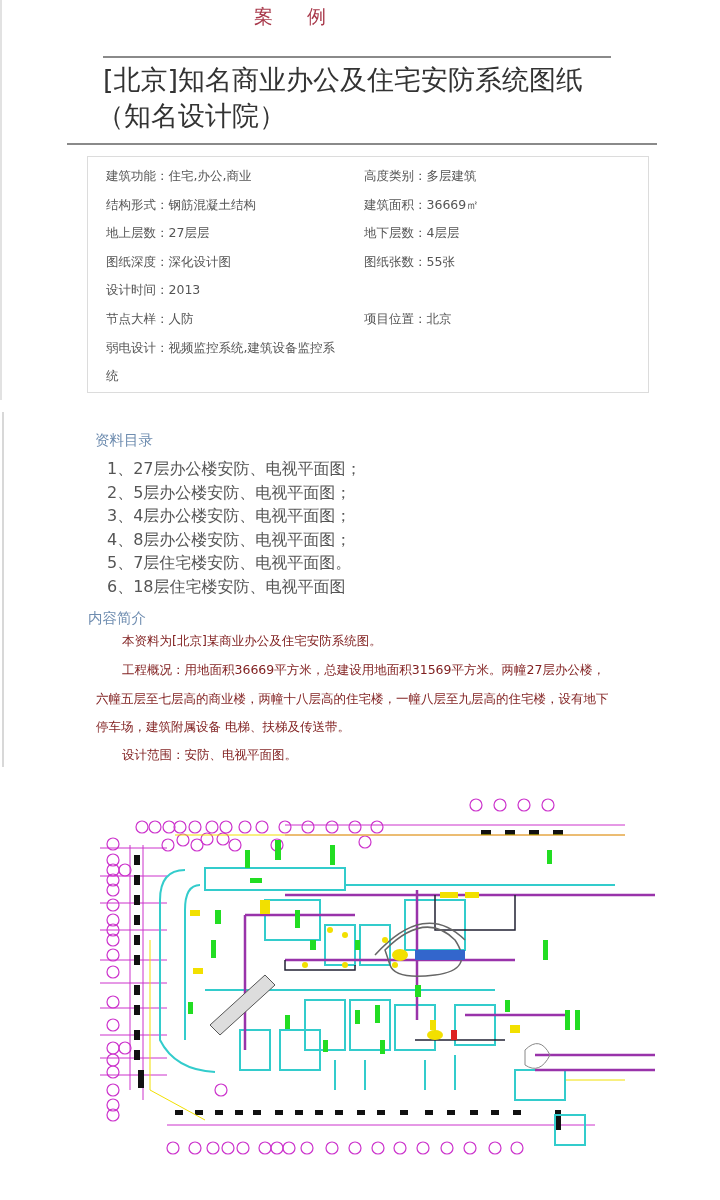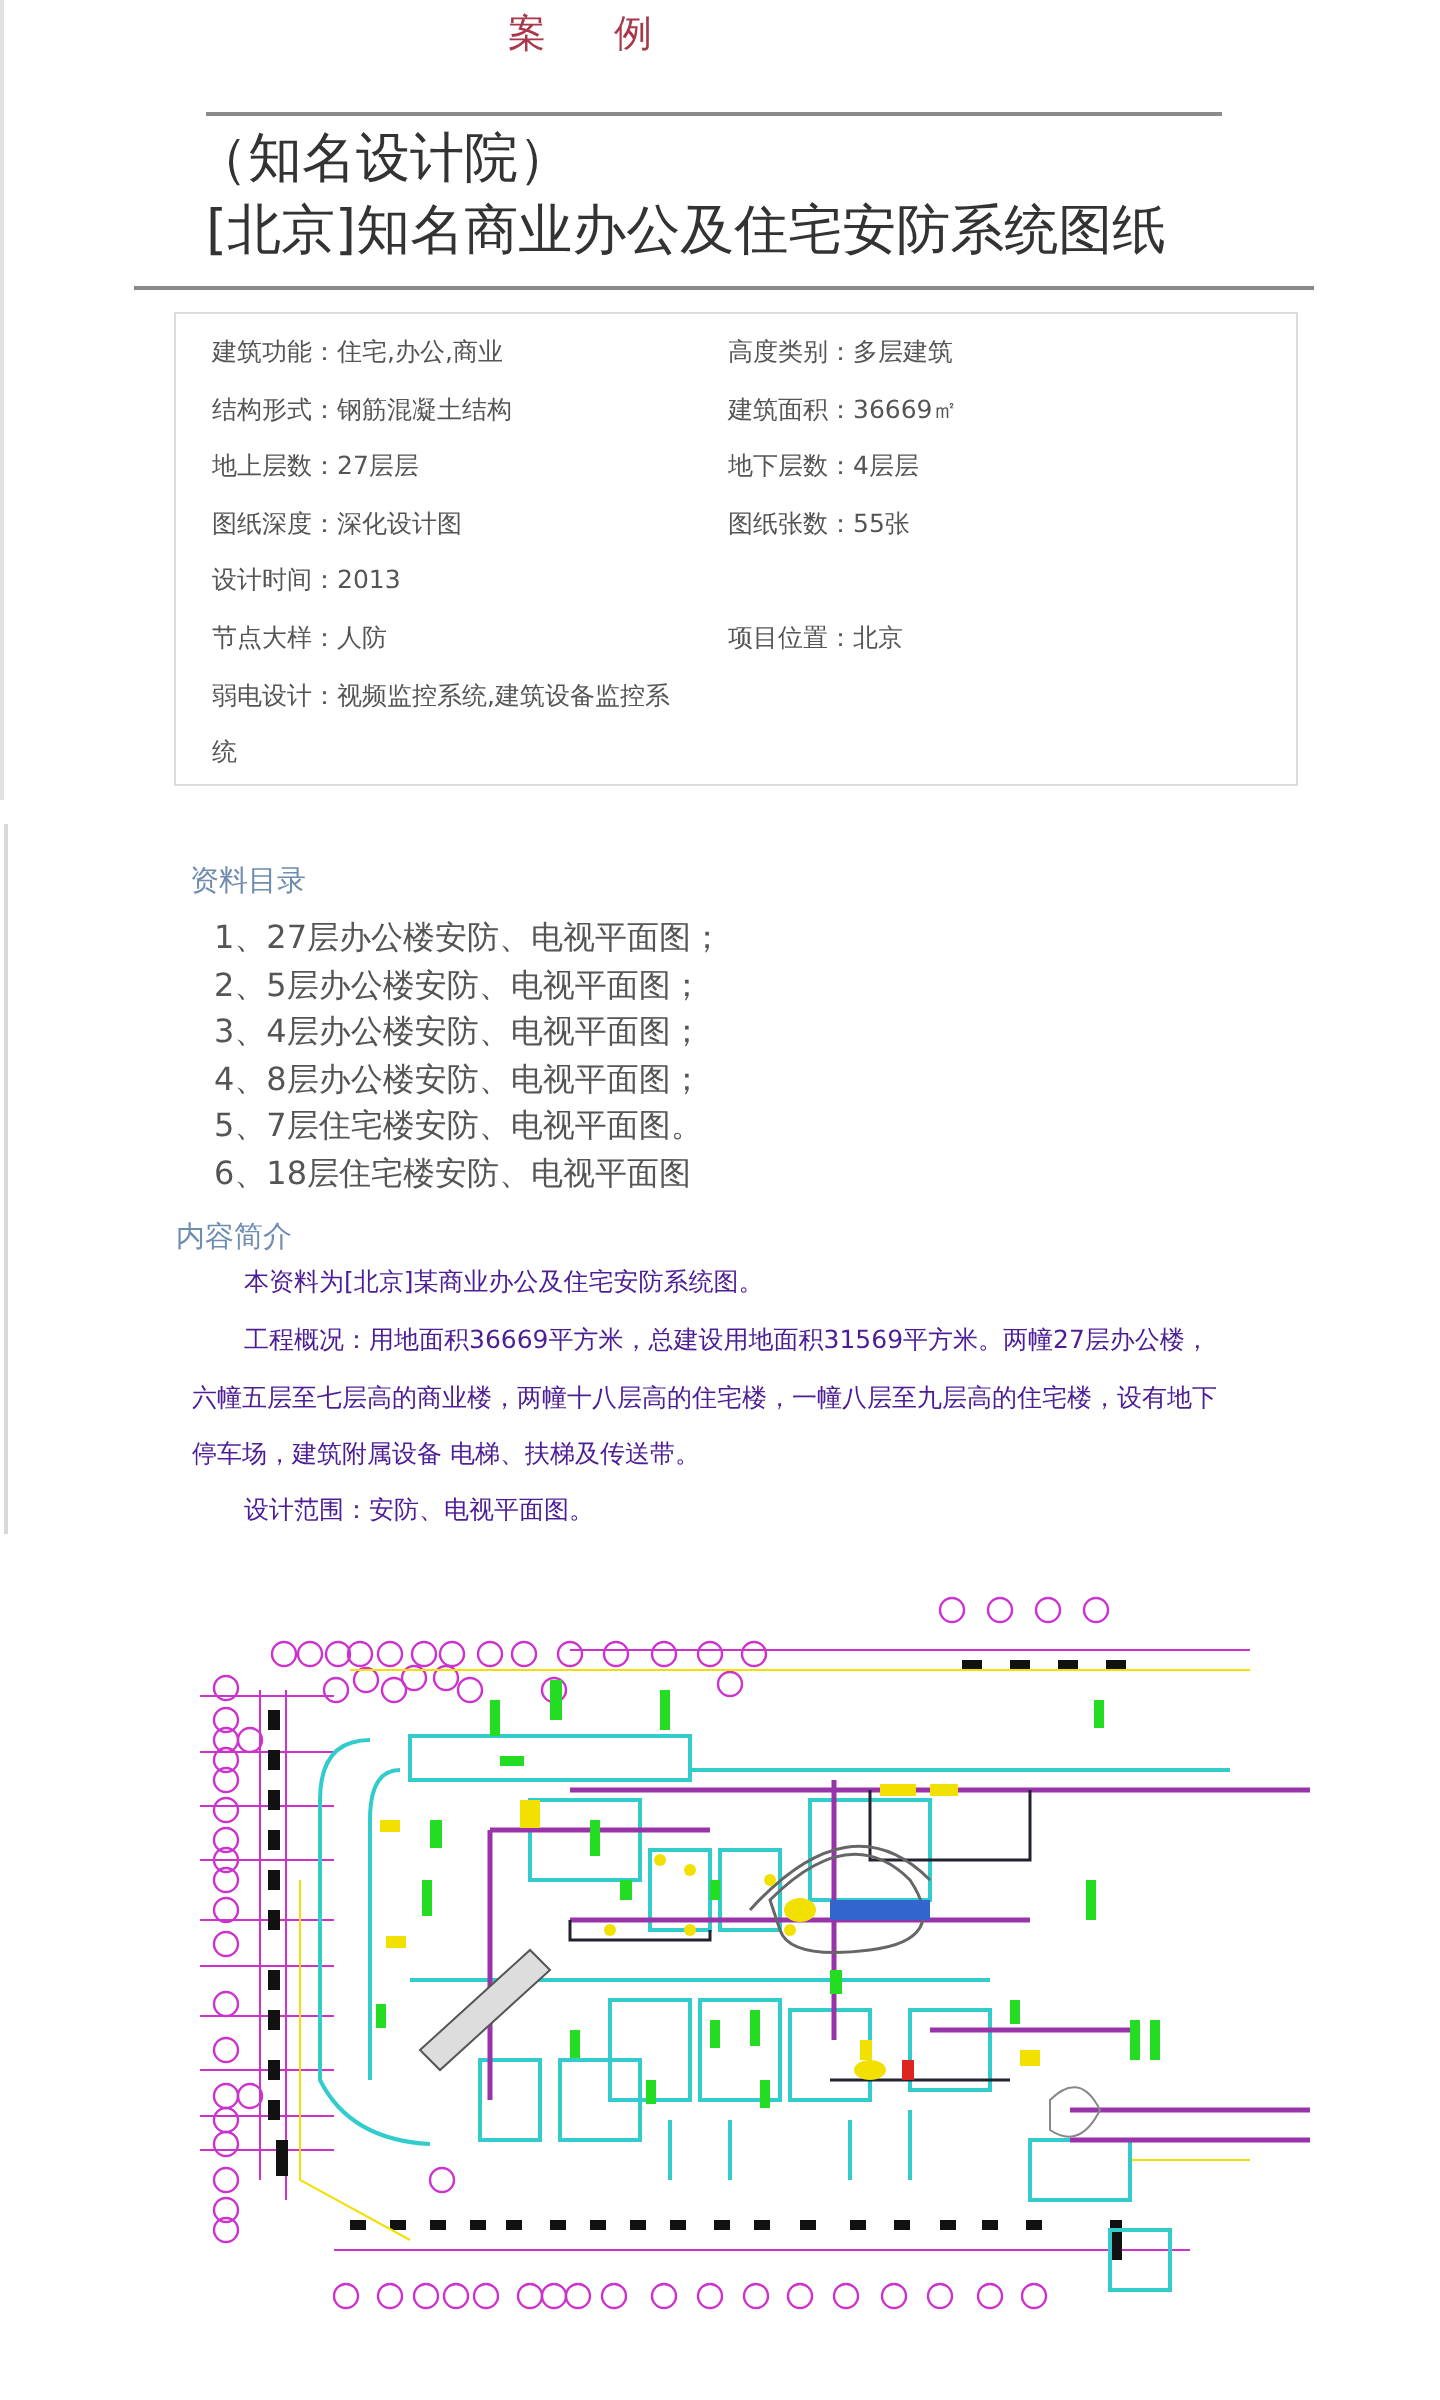--- a/index.html
+++ b/index.html
@@ -12,34 +12,34 @@
   .title { position:absolute; top:62px; left:103px; width:540px; font-size:27px; line-height:36px; color:#333;
            font-family:"DejaVu Sans","Liberation Sans",sans-serif; font-weight:normal; margin:0; }
   .rule-bottom { position:absolute; top:143px; left:67px; width:590px; height:2px; background:#8a8a8a; }
   .left-border { position:absolute; left:0; top:0; width:2px; height:400px; background:#e2e2e2; }
   .left-border2 { position:absolute; left:2px; top:412px; width:2px; height:355px; background:#d8d8d8; }
   .info-box { position:absolute; top:156px; left:87px; width:562px; height:237px;
               border:1px solid #dcdcdc; box-sizing:border-box; }
   .info-row { position:absolute; font-size:12.5px; color:#555; white-space:nowrap; }
   .sec-title { position:absolute; font-size:14.5px; color:#6f8db0; margin:4px; font-weight:normal; }
   .toc-item { position:absolute; left:107px; font-size:16px; color:#555; white-space:nowrap; }
-  .para { position:absolute; font-size:12.5px; color:#4c1d95; white-space:nowrap; }
+  .para { position:absolute; font-size:12.5px; color:#7f1d1d; white-space:nowrap; }
   .drawing { position:absolute; left:95px; top:790px; width:560px; height:380px; }
 </style>
 </head>
 <body>
 
 <div class="left-border"></div>
 <div class="left-border2"></div>
 
 <div class="case-label">案 例</div>
 <div class="rule-top"></div>
 <h1 class="title">
+  <div>[北京]知名商业办公及住宅安防系统图纸</div>
   <div style="margin-left:-6px">（知名设计院）</div>
-  <div>[北京]知名商业办公及住宅安防系统图纸</div>
 </h1>
 <div class="rule-bottom"></div>
 
 <div class="info-box">
 
   <div class="info-row" style="left:18px;top:11px"><span>建筑功能</span><span>：</span><span>住宅,办公,商业</span></div>
   <div class="info-row" style="left:276px;top:11px"><span>高度类别</span><span>：</span><span>多层建筑</span></div>
 
   <div class="info-row" style="left:18px;top:40px"><span>结构形式</span><span>：</span><span>钢筋混凝土结构</span></div>
   <div class="info-row" style="left:276px;top:40px"><span>建筑面积</span><span>：</span><span>36669㎡</span></div>

